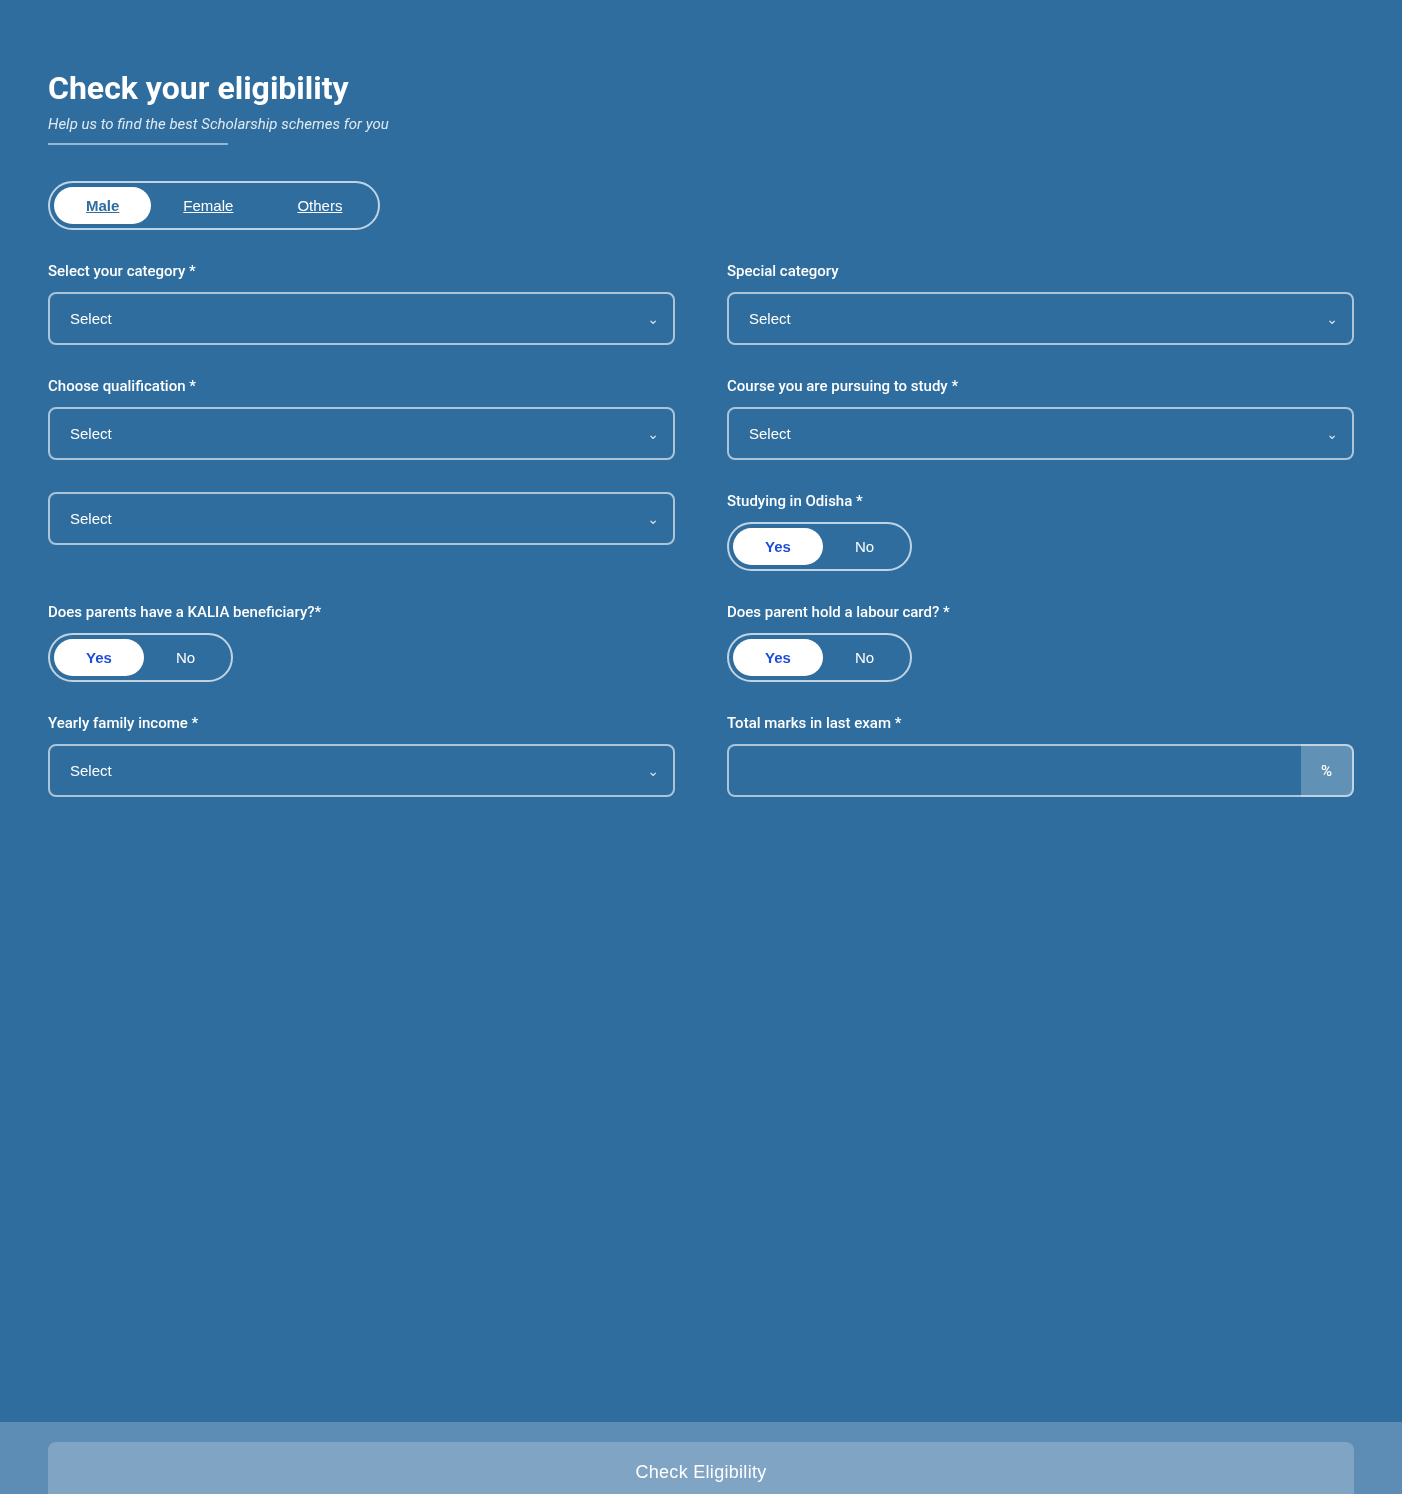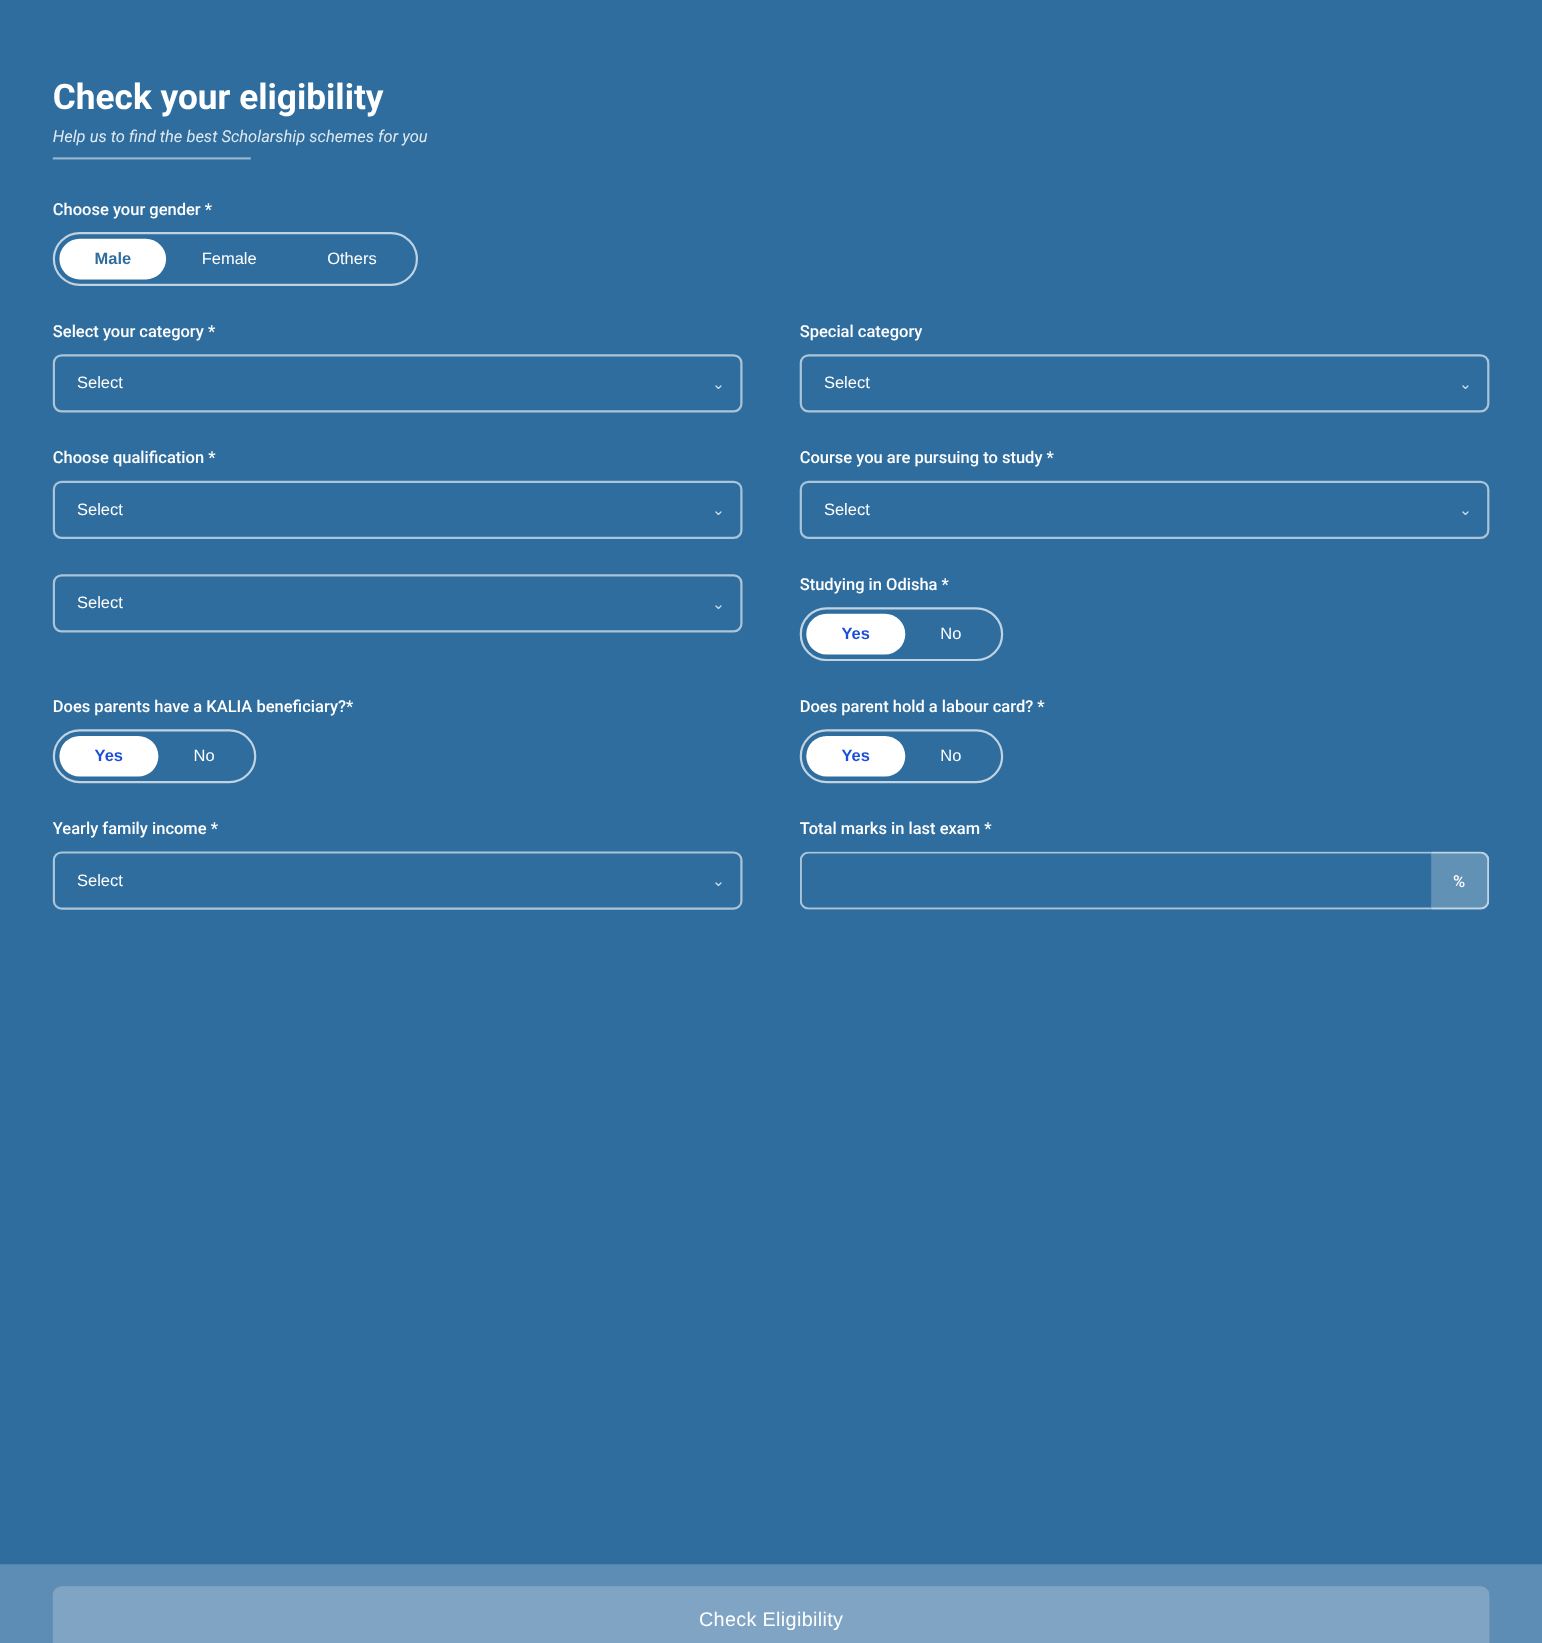--- a/index.html
+++ b/index.html
@@ -81,20 +81,21 @@
     .gender-btn {
       padding: 10px 32px;
       border: none;
       background: transparent;
       color: #ffffff;
       font-size: 15px;
       font-weight: 500;
       border-radius: 50px;
       cursor: pointer;
       transition: background 0.2s;
+      text-decoration: underline;
     }
 
     .gender-btn.active {
       background: #ffffff;
       color: #2e6d9e;
       font-weight: 600;
     }
 
     .select-wrapper {
       position: relative;
@@ -224,21 +225,20 @@
 
 <div class="page-container">
 
   <h1 class="page-title">Check your eligibility</h1>
   <p class="page-subtitle">Help us to find the best Scholarship schemes for you</p>
   <div class="title-divider"></div>
 
   <div class="form-section">
 
     <div class="form-full-row">
-      <label class="form-label">Choose your gender *</label>
       <div class="gender-toggle-group">
         <button class="gender-btn active">Male</button>
         <button class="gender-btn">Female</button>
         <button class="gender-btn">Others</button>
       </div>
     </div>
 
     <div class="form-row">
       <div class="form-col">
         <label class="form-label">Select your category *</label>

